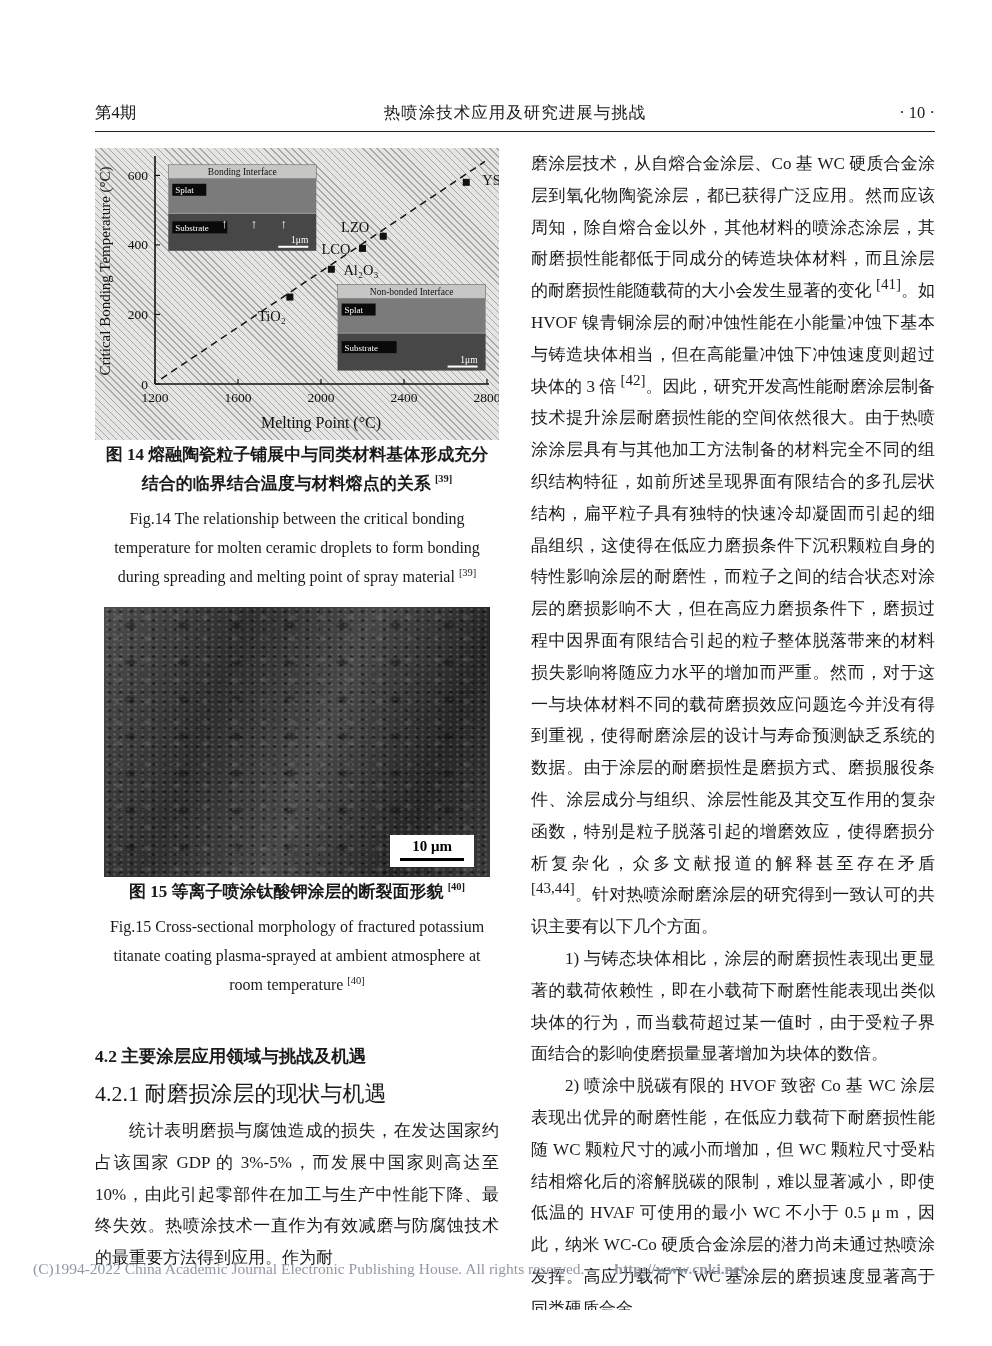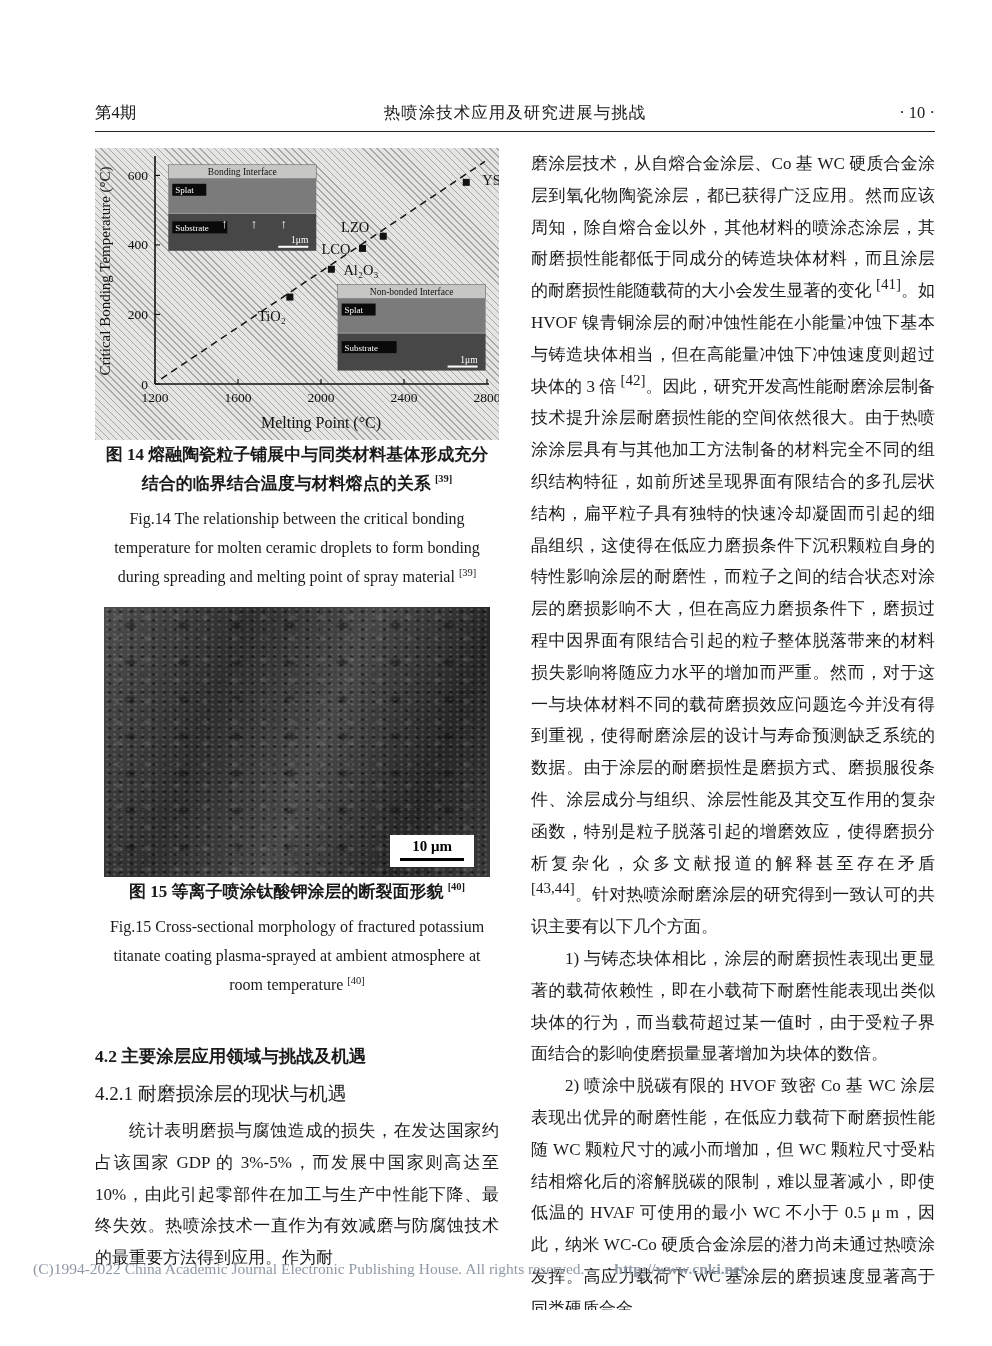--- a/index.html
+++ b/index.html
@@ -47,21 +47,21 @@
     background-size: 7px 5px, 11px 9px, 29px 21px, 53px 37px, 100% 100%;
   }
   .fig15-scale {
     position:absolute; right:16px; bottom:10px; background:#ffffff; color:#000;
     padding:3px 10px 6px 10px; text-align:center; font-weight:bold; font-size:15px; line-height:17px;
   }
   .fig15-scale .bar { margin-top:3px; height:3.5px; background:#000; width:64px; }
 
   
   .h-42 { margin-top:42px; font-size:17.5px; font-weight:bold; line-height:30px; }
-  .h-421 { margin-top:8px; font-size:19px; font-weight:normal; line-height:30px; margin-bottom:6px; }
+  .h-421 { margin-top:8px; font-size:22px; font-weight:normal; line-height:30px; margin-bottom:6px; }
 
   
   .pg-footer { position:absolute; left:33px; bottom:32px; width:930px; font-size:15.5px; color:#8f99a6; }
   .pg-footer .url { margin-left:26px;font-weight:bold; }
 </style>
 </head>
 <body>
 
 <div class="page">
 

